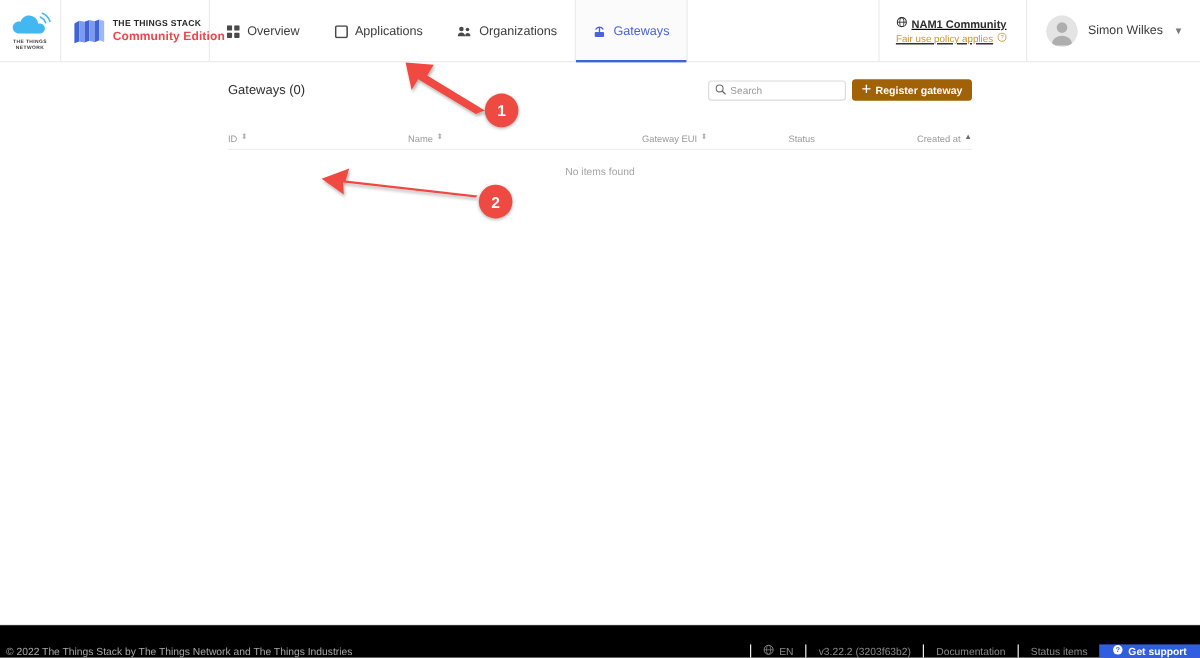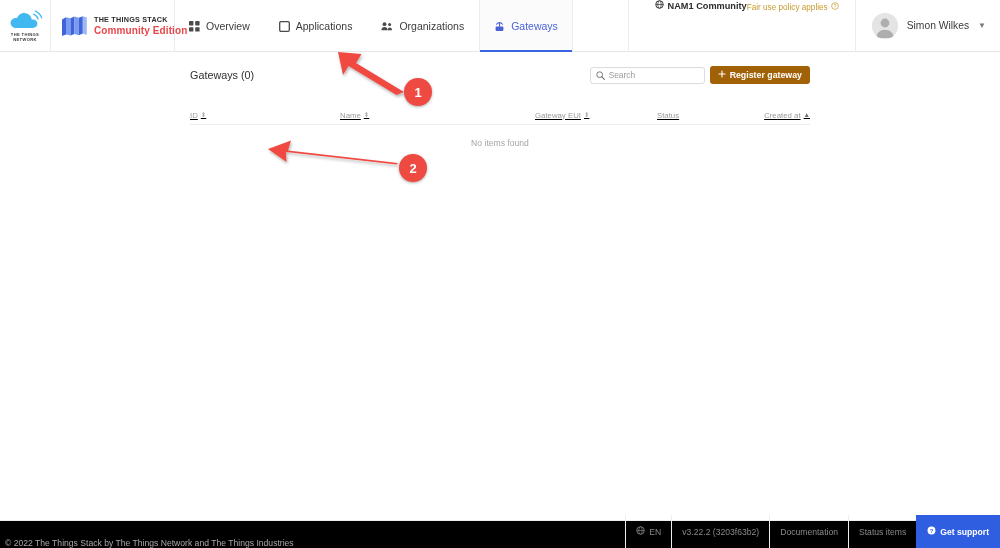--- a/index.html
+++ b/index.html
@@ -68,24 +68,25 @@
   .nav-item.active::after {
     content: ""; position: absolute;
     left: 0; right: 0; bottom: -1px; height: 3px;
     background: #3b63e0;
   }
 
   .header-right {
     margin-left: auto; display: flex; align-items: stretch;
   }
   .cluster-cell {
-    display: flex; flex-direction: row; justify-content: center;
+    display: flex; flex-direction: column; justify-content: center;
     align-items: flex-start;
-    padding: 0 16px 0 26px;
+    padding: 0 16px 0 14px;
     border-left: 1px solid #ececec;
+    text-decoration: underline;
   }
   .cluster-top {
     display: flex; align-items: center; gap: 4px;
     font-size: 9.2px; font-weight: 700; color: #2c2c2c; white-space: nowrap;
   }
   .cluster-sub {
     display: flex; align-items: flex-end; gap: 3px;
     font-size: 8.2px; color: #c99a2e; margin-top: 2px; white-space: nowrap;
   }
   .user-cell {
@@ -140,21 +141,20 @@
     padding: 0 8px; cursor: pointer;
     display: flex; align-items: center; gap: 4px;
     white-space: nowrap;
   }
 
   .table { width: 620px; margin-top: 16px; }
   .thead {
     display: flex; align-items: center;
     height: 19px;
     border-bottom: 1px solid #ededed;
-    text-decoration: underline;
   }
   .th {
     font-size: 7.8px; color: #9a9a9a;
     display: flex; align-items: center; gap: 3px;
     cursor: pointer; white-space: nowrap;
   }
   .th.c-id     { width: 150px; }
   .th.c-name   { width: 195px; }
   .th.c-eui    { width: 122px; justify-content: flex-start; }
   .th.c-status { width: 80px;  justify-content: flex-start; }
@@ -183,21 +183,21 @@
   .footer-right { margin-left: auto; display: flex; align-items: stretch; }
   .f-item {
     display: flex; align-items: center; gap: 4px;
     padding: 0 10px;
     font-size: 8.6px; color: #8a8a8a;
     border-left: 1px solid #ededed;
     cursor: pointer; white-space: nowrap;
   }
   .f-item.support {
     background: #2f5ee0; color: #fff; font-weight: 600;
-    border-left: none; padding: 11px 11px;
+    border-left: none; padding: 0 11px;
   }
 
   
   .anno { position: absolute; pointer-events: none; }
   .badge {
     position: absolute;
     width: 28px; height: 28px; border-radius: 50%;
     background: #ef4a42;
     color: #fff; font-size: 13px; font-weight: 700;
     display: flex; align-items: center; justify-content: center;

